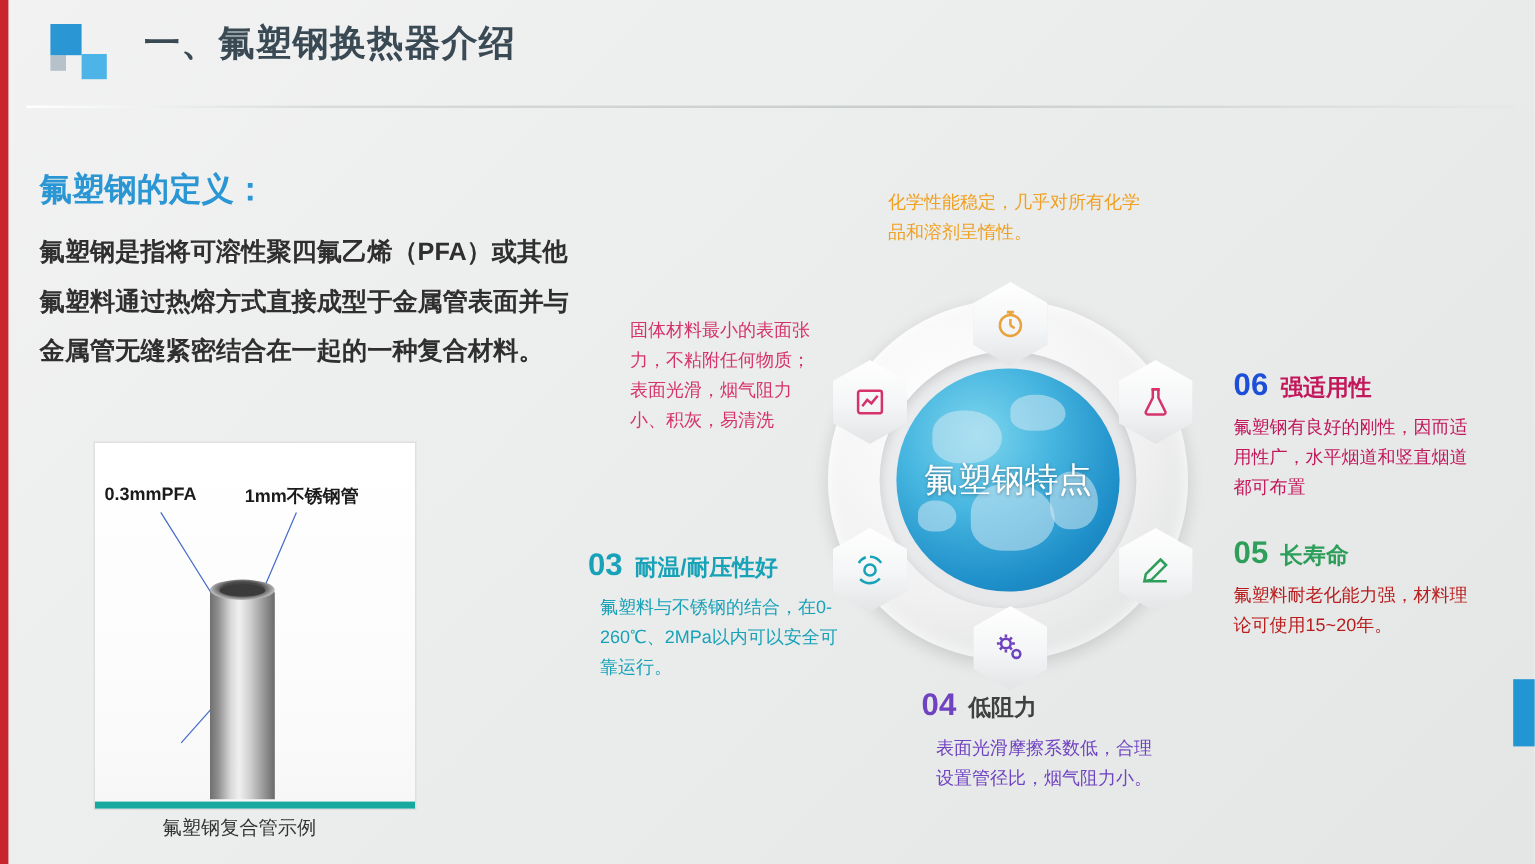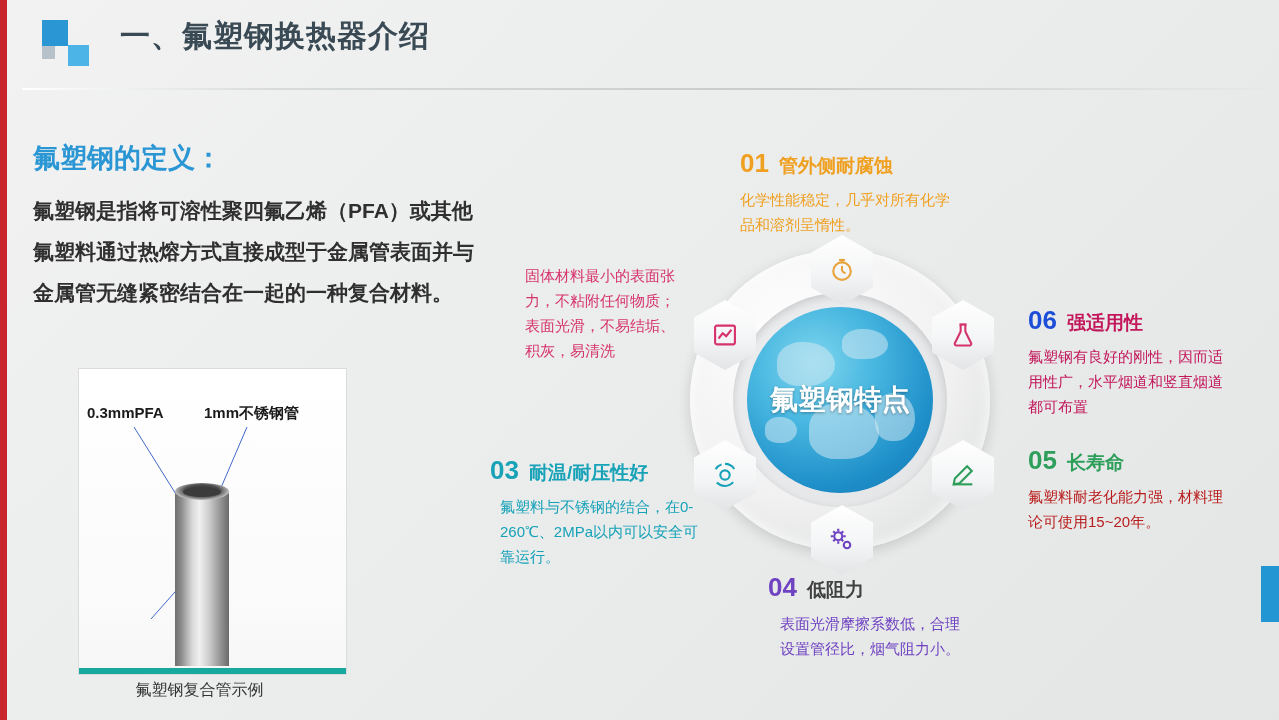--- a/index.html
+++ b/index.html
@@ -229,21 +229,21 @@
   .globe-label {
     position: absolute;
     left: 57px;
     top: 57px;
     width: 186px;
     height: 186px;
     display: flex;
     align-items: center;
     justify-content: center;
     font-size: 28px;
-    font-weight: bold;
+    font-weight: normal;
     color: #ffffff;
     text-shadow: 0 1px 3px rgba(0,0,0,.35);
   }
 
   
   .hex {
     position: absolute;
     width: 62px;
     height: 70px;
     clip-path: polygon(50% 0%, 100% 25%, 100% 75%, 50% 100%, 0% 75%, 0% 25%);
@@ -365,29 +365,25 @@
 </div>
 
 <div class="hex" style="left:694px;top:300px;">
   <svg width="28" height="28" viewBox="0 0 24 24" fill="none" stroke="#d6336c" stroke-width="1.8">
     <rect x="3.5" y="4" width="17" height="16" rx="1.5"></rect>
     <polyline points="6.5,15 10,10.5 13,13 17.5,7.5"></polyline>
   </svg>
 </div>
 
 <div class="feature" style="left:740px;top:148px;width:250px;">
-  <div class="feat-head">
-    <span class="feat-num" style="color:#f0a020">01</span>
-    <span class="feat-title" style="color:#f0a020">管外侧耐腐蚀</span>
-  </div>
   <div class="feat-desc" style="color:#f0a020;width:210px;">化学性能稳定，几乎对所有化学品和溶剂呈惰性。</div>
 </div>
 
 <div class="feature" style="left:525px;top:255px;width:175px;">
-  <div class="feat-desc" style="color:#d6336c;width:160px;">固体材料最小的表面张力，不粘附任何物质；表面光滑，不易结垢、积灰，易清洗</div>
+  <div class="feat-desc" style="color:#d6336c;width:160px;">固体材料最小的表面张力，不粘附任何物质；表面光滑，烟气阻力小、积灰，易清洗</div>
 </div>
 
 <div class="feature" style="left:490px;top:455px;width:215px;">
   <div class="feat-head">
     <span class="feat-num" style="color:#17a2b8">03</span>
     <span class="feat-title" style="color:#17a2b8">耐温/耐压性好</span>
   </div>
   <div class="feat-desc" style="color:#17a2b8;width:200px;margin-left:10px;">氟塑料与不锈钢的结合，在0-260℃、2MPa以内可以安全可靠运行。</div>
 </div>
 

